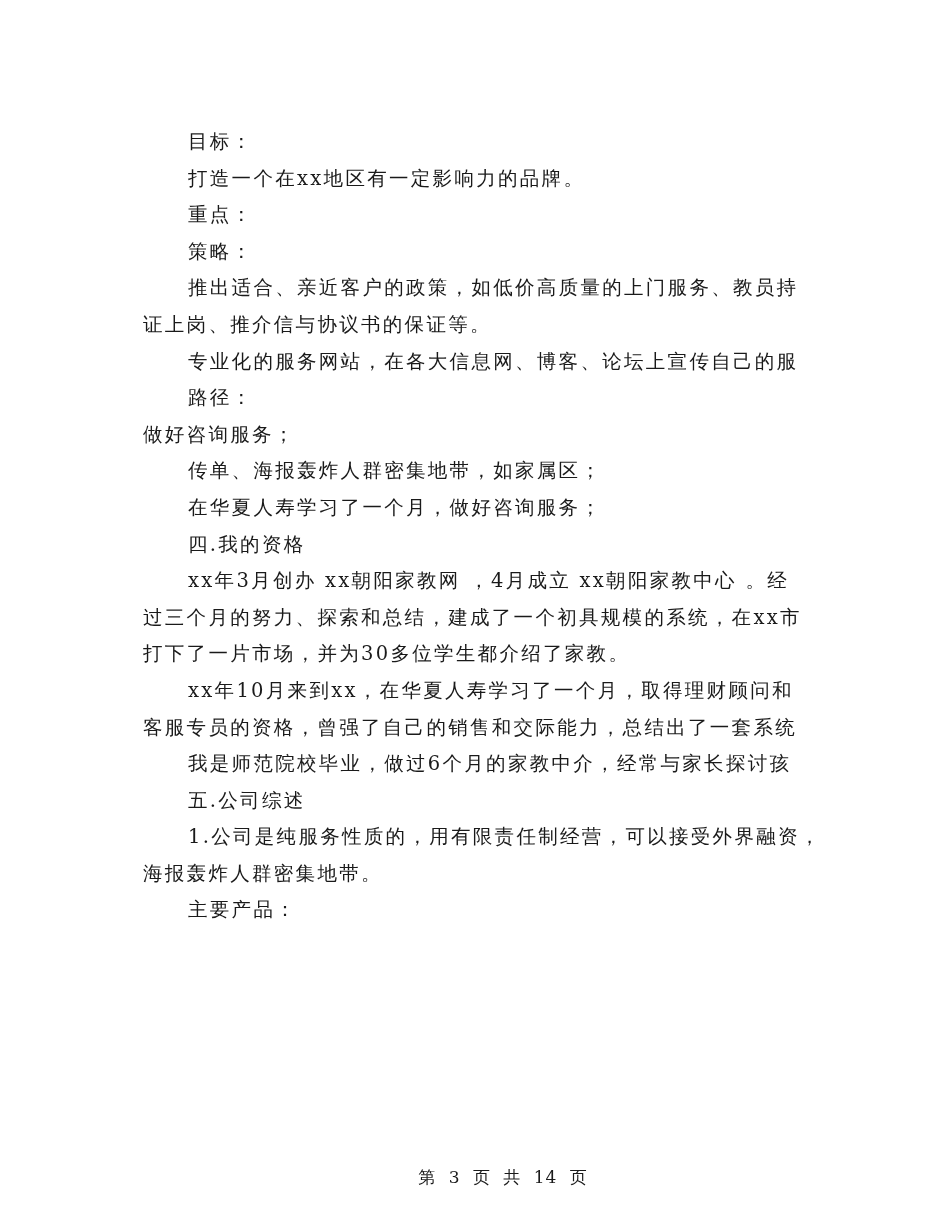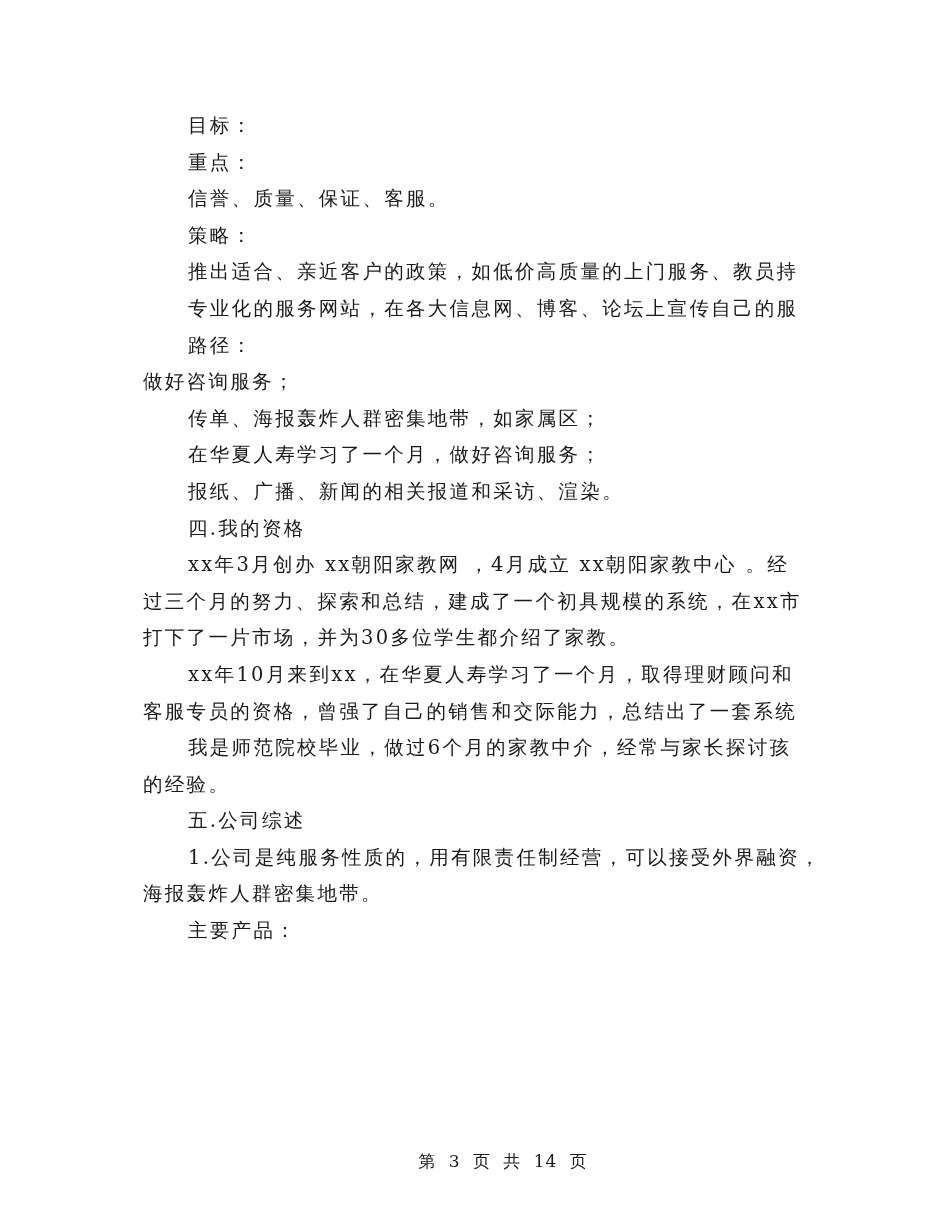--- a/index.html
+++ b/index.html
@@ -1,48 +1,47 @@
 <!DOCTYPE html>
 <html><head>
 <meta charset="utf-8">
 <style>
   html, body { margin: 0; padding: 0; background: #ffffff; }
   body { width: 950px; height: 1230px; position: relative; overflow: hidden;
          font-family: "DejaVu Serif", "Liberation Serif", serif; color: #1a1a1a; }
-  .page { position: absolute; left: 0; top: 0; width: 950px; height: 1026px; background: #fff; }
+  .page { position: absolute; left: 0; top: 16px; width: 950px; height: 1026px; background: #fff; }
   .content { position: absolute; left: 143px; top: 108px; width: 656px; }
   .line { height: 36.6px; line-height: 36.6px; font-size: 19.5px; white-space: nowrap;
           letter-spacing: 2.3px; overflow: visible; }
   .indent { padding-left: 45px; }
   .footer { position: absolute; top: 1150px; left: 0; width: 950px; text-align: center;
             font-size: 17px; letter-spacing: 1px; word-spacing: 6px; margin-left: 28px; }
 </style>
 </head>
 <body>
 
 <div class="page">
   <div class="content">
     <div class="line indent">目标：</div>
+    <div class="line indent">打造一个在xx地区有一定影响力的品牌。</div>
     <div class="line indent">重点：</div>
-    <div class="line indent">信誉、质量、保证、客服。</div>
     <div class="line indent">策略：</div>
     <div class="line indent">推出适合、亲近客户的政策，如低价高质量的上门服务、教员持</div>
+    <div class="line">证上岗、推介信与协议书的保证等。</div>
     <div class="line indent">专业化的服务网站，在各大信息网、博客、论坛上宣传自己的服</div>
     <div class="line indent">路径：</div>
     <div class="line">做好咨询服务；</div>
     <div class="line indent">传单、海报轰炸人群密集地带，如家属区；</div>
     <div class="line indent">在华夏人寿学习了一个月，做好咨询服务；</div>
-    <div class="line indent">报纸、广播、新闻的相关报道和采访、渲染。</div>
     <div class="line indent">四.我的资格</div>
     <div class="line indent">xx年3月创办 xx朝阳家教网 ，4月成立 xx朝阳家教中心 。经</div>
     <div class="line">过三个月的努力、探索和总结，建成了一个初具规模的系统，在xx市</div>
     <div class="line">打下了一片市场，并为30多位学生都介绍了家教。</div>
     <div class="line indent">xx年10月来到xx，在华夏人寿学习了一个月，取得理财顾问和</div>
     <div class="line">客服专员的资格，曾强了自己的销售和交际能力，总结出了一套系统</div>
     <div class="line indent">我是师范院校毕业，做过6个月的家教中介，经常与家长探讨孩</div>
-    <div class="line">的经验。</div>
     <div class="line indent">五.公司综述</div>
     <div class="line indent">1.公司是纯服务性质的，用有限责任制经营，可以接受外界融资，</div>
     <div class="line">海报轰炸人群密集地带。</div>
     <div class="line indent">主要产品：</div>
   </div>
   <div class="footer">第 3 页 共 14 页</div>
 </div>
 
 </body></html>

